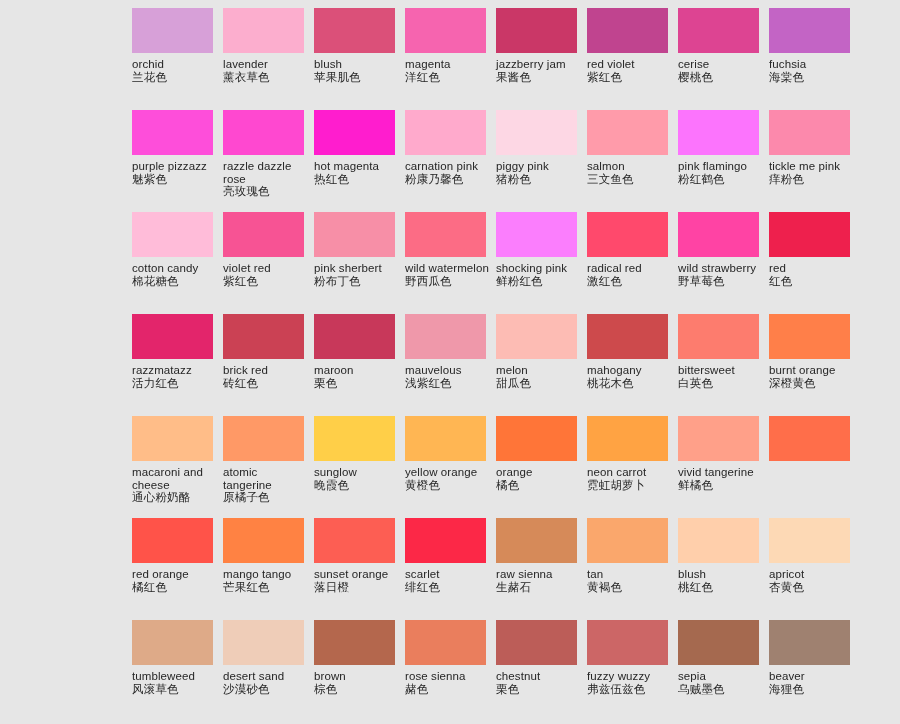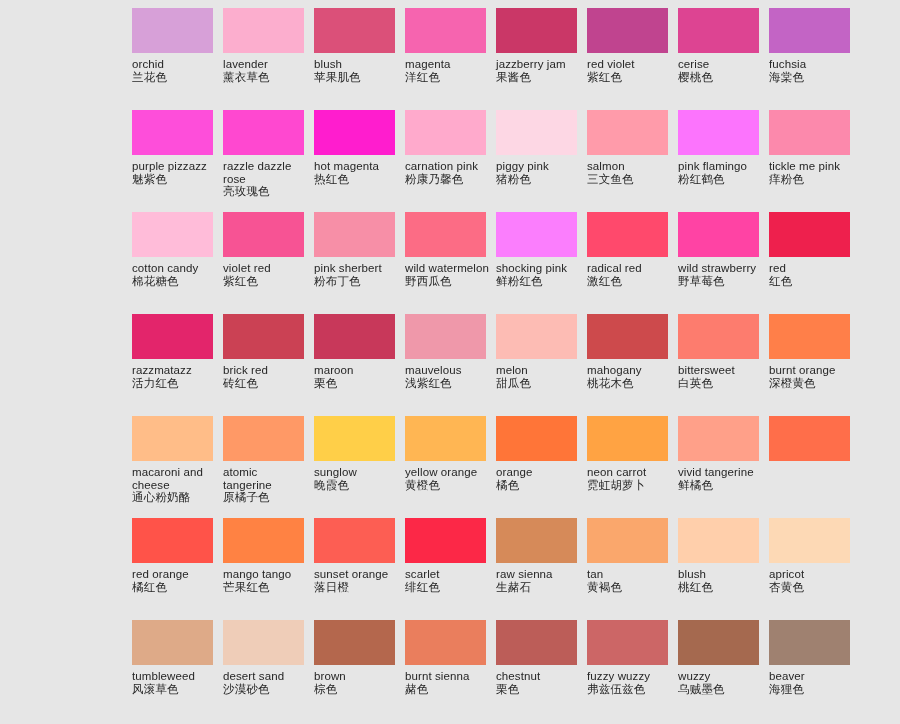--- a/index.html
+++ b/index.html
@@ -414,42 +414,42 @@
       <div class="swatch-cell">
         <div class="swatch-chip" style="background: rgb(180, 103, 77);"></div>
         <div class="swatch-labels">
           <div class="swatch-name-en">brown</div>
           <div class="swatch-name-zh">棕色</div>
         </div>
       </div>
       <div class="swatch-cell">
         <div class="swatch-chip" style="background: rgb(234, 126, 93);"></div>
         <div class="swatch-labels">
-          <div class="swatch-name-en">burnt sienna</div>
+          <div class="swatch-name-en">rose sienna</div>
           <div class="swatch-name-zh">赭色</div>
         </div>
       </div>
       <div class="swatch-cell">
         <div class="swatch-chip" style="background: rgb(188, 93, 88);"></div>
         <div class="swatch-labels">
           <div class="swatch-name-en">chestnut</div>
           <div class="swatch-name-zh">栗色</div>
         </div>
       </div>
       <div class="swatch-cell">
         <div class="swatch-chip" style="background: rgb(204, 102, 102);"></div>
         <div class="swatch-labels">
           <div class="swatch-name-en">fuzzy wuzzy</div>
           <div class="swatch-name-zh">弗兹伍兹色</div>
         </div>
       </div>
       <div class="swatch-cell">
         <div class="swatch-chip" style="background: rgb(165, 105, 79);"></div>
         <div class="swatch-labels">
-          <div class="swatch-name-en">wuzzy</div>
+          <div class="swatch-name-en">sepia</div>
           <div class="swatch-name-zh">乌贼墨色</div>
         </div>
       </div>
       <div class="swatch-cell">
         <div class="swatch-chip" style="background: rgb(159, 129, 112);"></div>
         <div class="swatch-labels">
           <div class="swatch-name-en">beaver</div>
           <div class="swatch-name-zh">海狸色</div>
         </div>
       </div>

